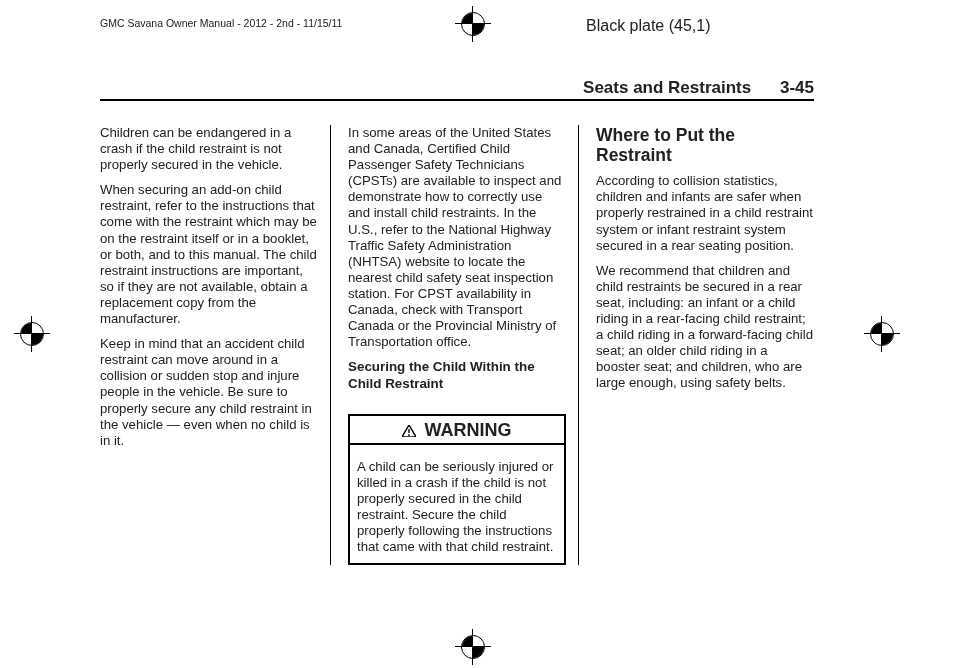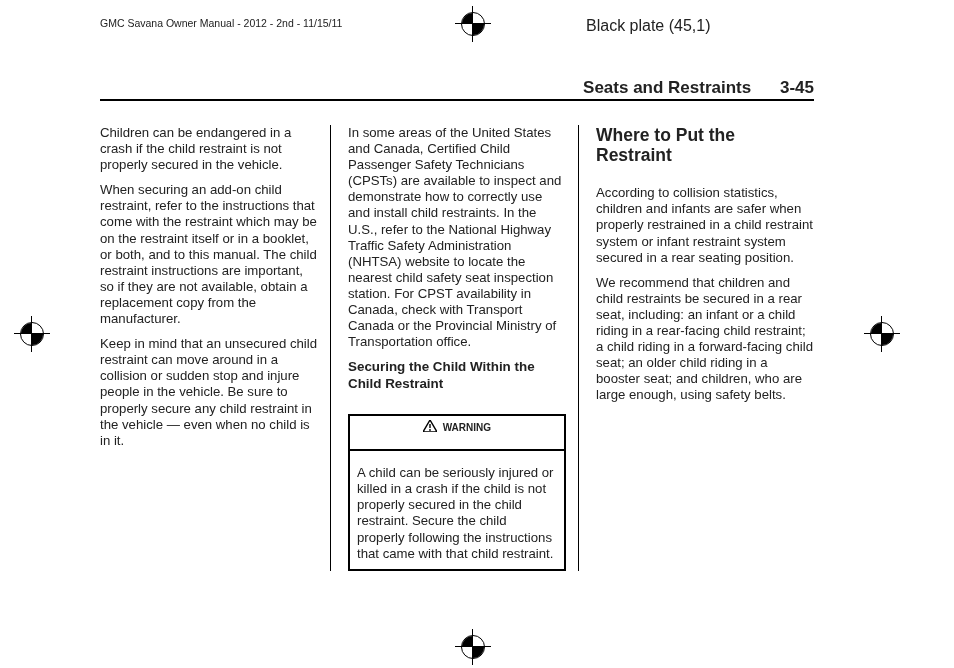--- a/index.html
+++ b/index.html
@@ -128,32 +128,32 @@
     flex: 1 1 0;
     padding: 0 12px 0 13px;
     font-size: 13.2px;
     line-height: 1.22;
   }
   .col:first-child { padding-left: 0; }
   .col:last-child { padding-right: 0; border-right: none; }
   .col.sep { border-right: 1px solid #000; }
   .col p { margin: 0 0 9px 0; }
   .subhead { font-weight: bold; font-size: 13.4px; margin: 2px 0 22px 0; }
-  .h2 { font-weight: bold; font-size: 17.5px; margin: 0 0 20px 0; line-height: 1.15; }
+  .h2 { font-weight: bold; font-size: 17.5px; margin: 0 0 8px 0; line-height: 1.15; }
 
   .warning-box {
     border: 2px solid #000;
     margin-top: 6px;
   }
   .warning-title {
     border-bottom: 2px solid #000;
     text-align: center;
     font-weight: bold;
-    font-size: 10px;
-    padding: 4px 0 14px;
+    font-size: 18px;
+    padding: 4px 0 0;
   }
   .warning-title .tri {
     display: inline-block;
     vertical-align: -1px;
     margin-right: 3px;
   }
   .warning-body {
     padding: 6px 7px 7px;
     font-size: 13.2px;
     line-height: 1.22;
@@ -209,21 +209,21 @@
     <span>Seats and Restraints</span>
     <span class="num">3-45</span>
   </div>
   <div class="header-section-line"></div>
 
   <div class="columns">
 
     <div class="col sep">
       <p>Children can be endangered in a crash if the child restraint is not properly secured in the vehicle.</p>
       <p>When securing an add-on child restraint, refer to the instructions that come with the restraint which may be on the restraint itself or in a booklet, or both, and to this manual. The child restraint instructions are important, so if they are not available, obtain a replacement copy from the manufacturer.</p>
-      <p>Keep in mind that an unsecured child restraint can move around in a collision or sudden stop and injure people in the vehicle. Be sure to properly secure any child restraint in the vehicle — even when no child is in it.</p>
+      <p>Keep in mind that an accident child restraint can move around in a collision or sudden stop and injure people in the vehicle. Be sure to properly secure any child restraint in the vehicle — even when no child is in it.</p>
     </div>
 
     <div class="col sep">
       <p>In some areas of the United States and Canada, Certified Child Passenger Safety Technicians (CPSTs) are available to inspect and demonstrate how to correctly use and install child restraints. In the U.S., refer to the National Highway Traffic Safety Administration (NHTSA) website to locate the nearest child safety seat inspection station. For CPST availability in Canada, check with Transport Canada or the Provincial Ministry of Transportation office.</p>
       <div class="subhead">Securing the Child Within the Child Restraint</div>
       <div class="warning-box">
         <div class="warning-title">
           <span class="tri">
             <svg width="14" height="12" viewBox="0 0 14 12">
                 <path d="M7 0 L14 12 L0 12 Z" fill="none" stroke="#000" stroke-width="1.4"></path>

